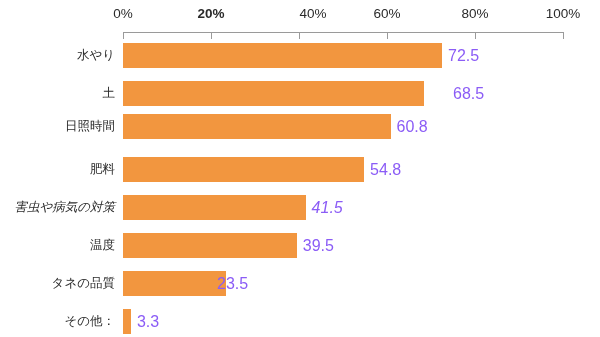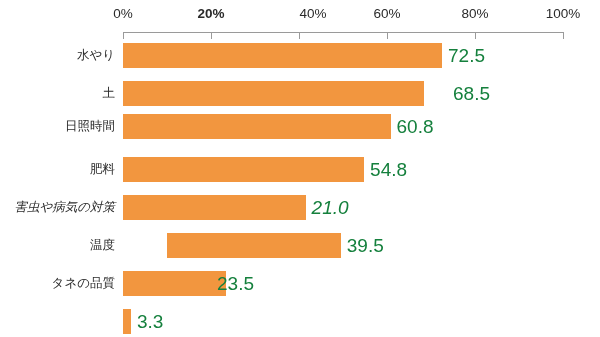--- a/index.html
+++ b/index.html
@@ -70,22 +70,22 @@
     left: 123px;
     top: 0;
     height: 25px;
     background: #F2963F;
   }
   .value-label {
     position: absolute;
     top: 0;
     height: 25px;
     line-height: 25px;
-    font-size: 19px;
-    color: #15803d;
+    font-size: 16px;
+    color: #8b5cf6;
     white-space: nowrap;
   }
 </style>
 </head>
 <body>
 
 <div id="chart-root">
 
   <div class="axis-line"></div>
 
@@ -121,31 +121,32 @@
         <div class="value-label" style="left: 396.52px;">60.8</div>
       </div>
       <div class="row" style="top: 157px;">
         <div class="cat-label">肥料</div>
         <div class="bar" style="width: 241.12px; background: rgb(242, 150, 63);"></div>
         <div class="value-label" style="left: 370.12px;">54.8</div>
       </div>
       <div class="row" style="top: 195px; font-style: italic;">
         <div class="cat-label">害虫や病気の対策</div>
         <div class="bar" style="width: 182.6px; background: rgb(242, 150, 63);"></div>
-        <div class="value-label" style="left: 311.6px;">21.0</div>
+        <div class="value-label" style="left: 311.6px;">41.5</div>
       </div>
-      <div class="row" style="top: 233px; margin-left: 44px;">
+      <div class="row" style="top: 233px;">
         <div class="cat-label">温度</div>
         <div class="bar" style="width: 173.8px; background: rgb(242, 150, 63);"></div>
         <div class="value-label" style="left: 302.8px; text-align: right;">39.5</div>
       </div>
       <div class="row" style="top: 271px;">
         <div class="cat-label">タネの品質</div>
         <div class="bar" style="width: 103.4px; background: rgb(242, 150, 63);"></div>
         <div class="value-label" style="left: 217px;">23.5</div>
       </div>
       <div class="row" style="top: 309px;">
+        <div class="cat-label">その他：</div>
         <div class="bar" style="width: 7.92px; background: rgb(242, 150, 63);"></div>
         <div class="value-label" style="left: 136.92px;">3.3</div>
       </div>
     </div>
 
 </div>
 
 </body></html>

